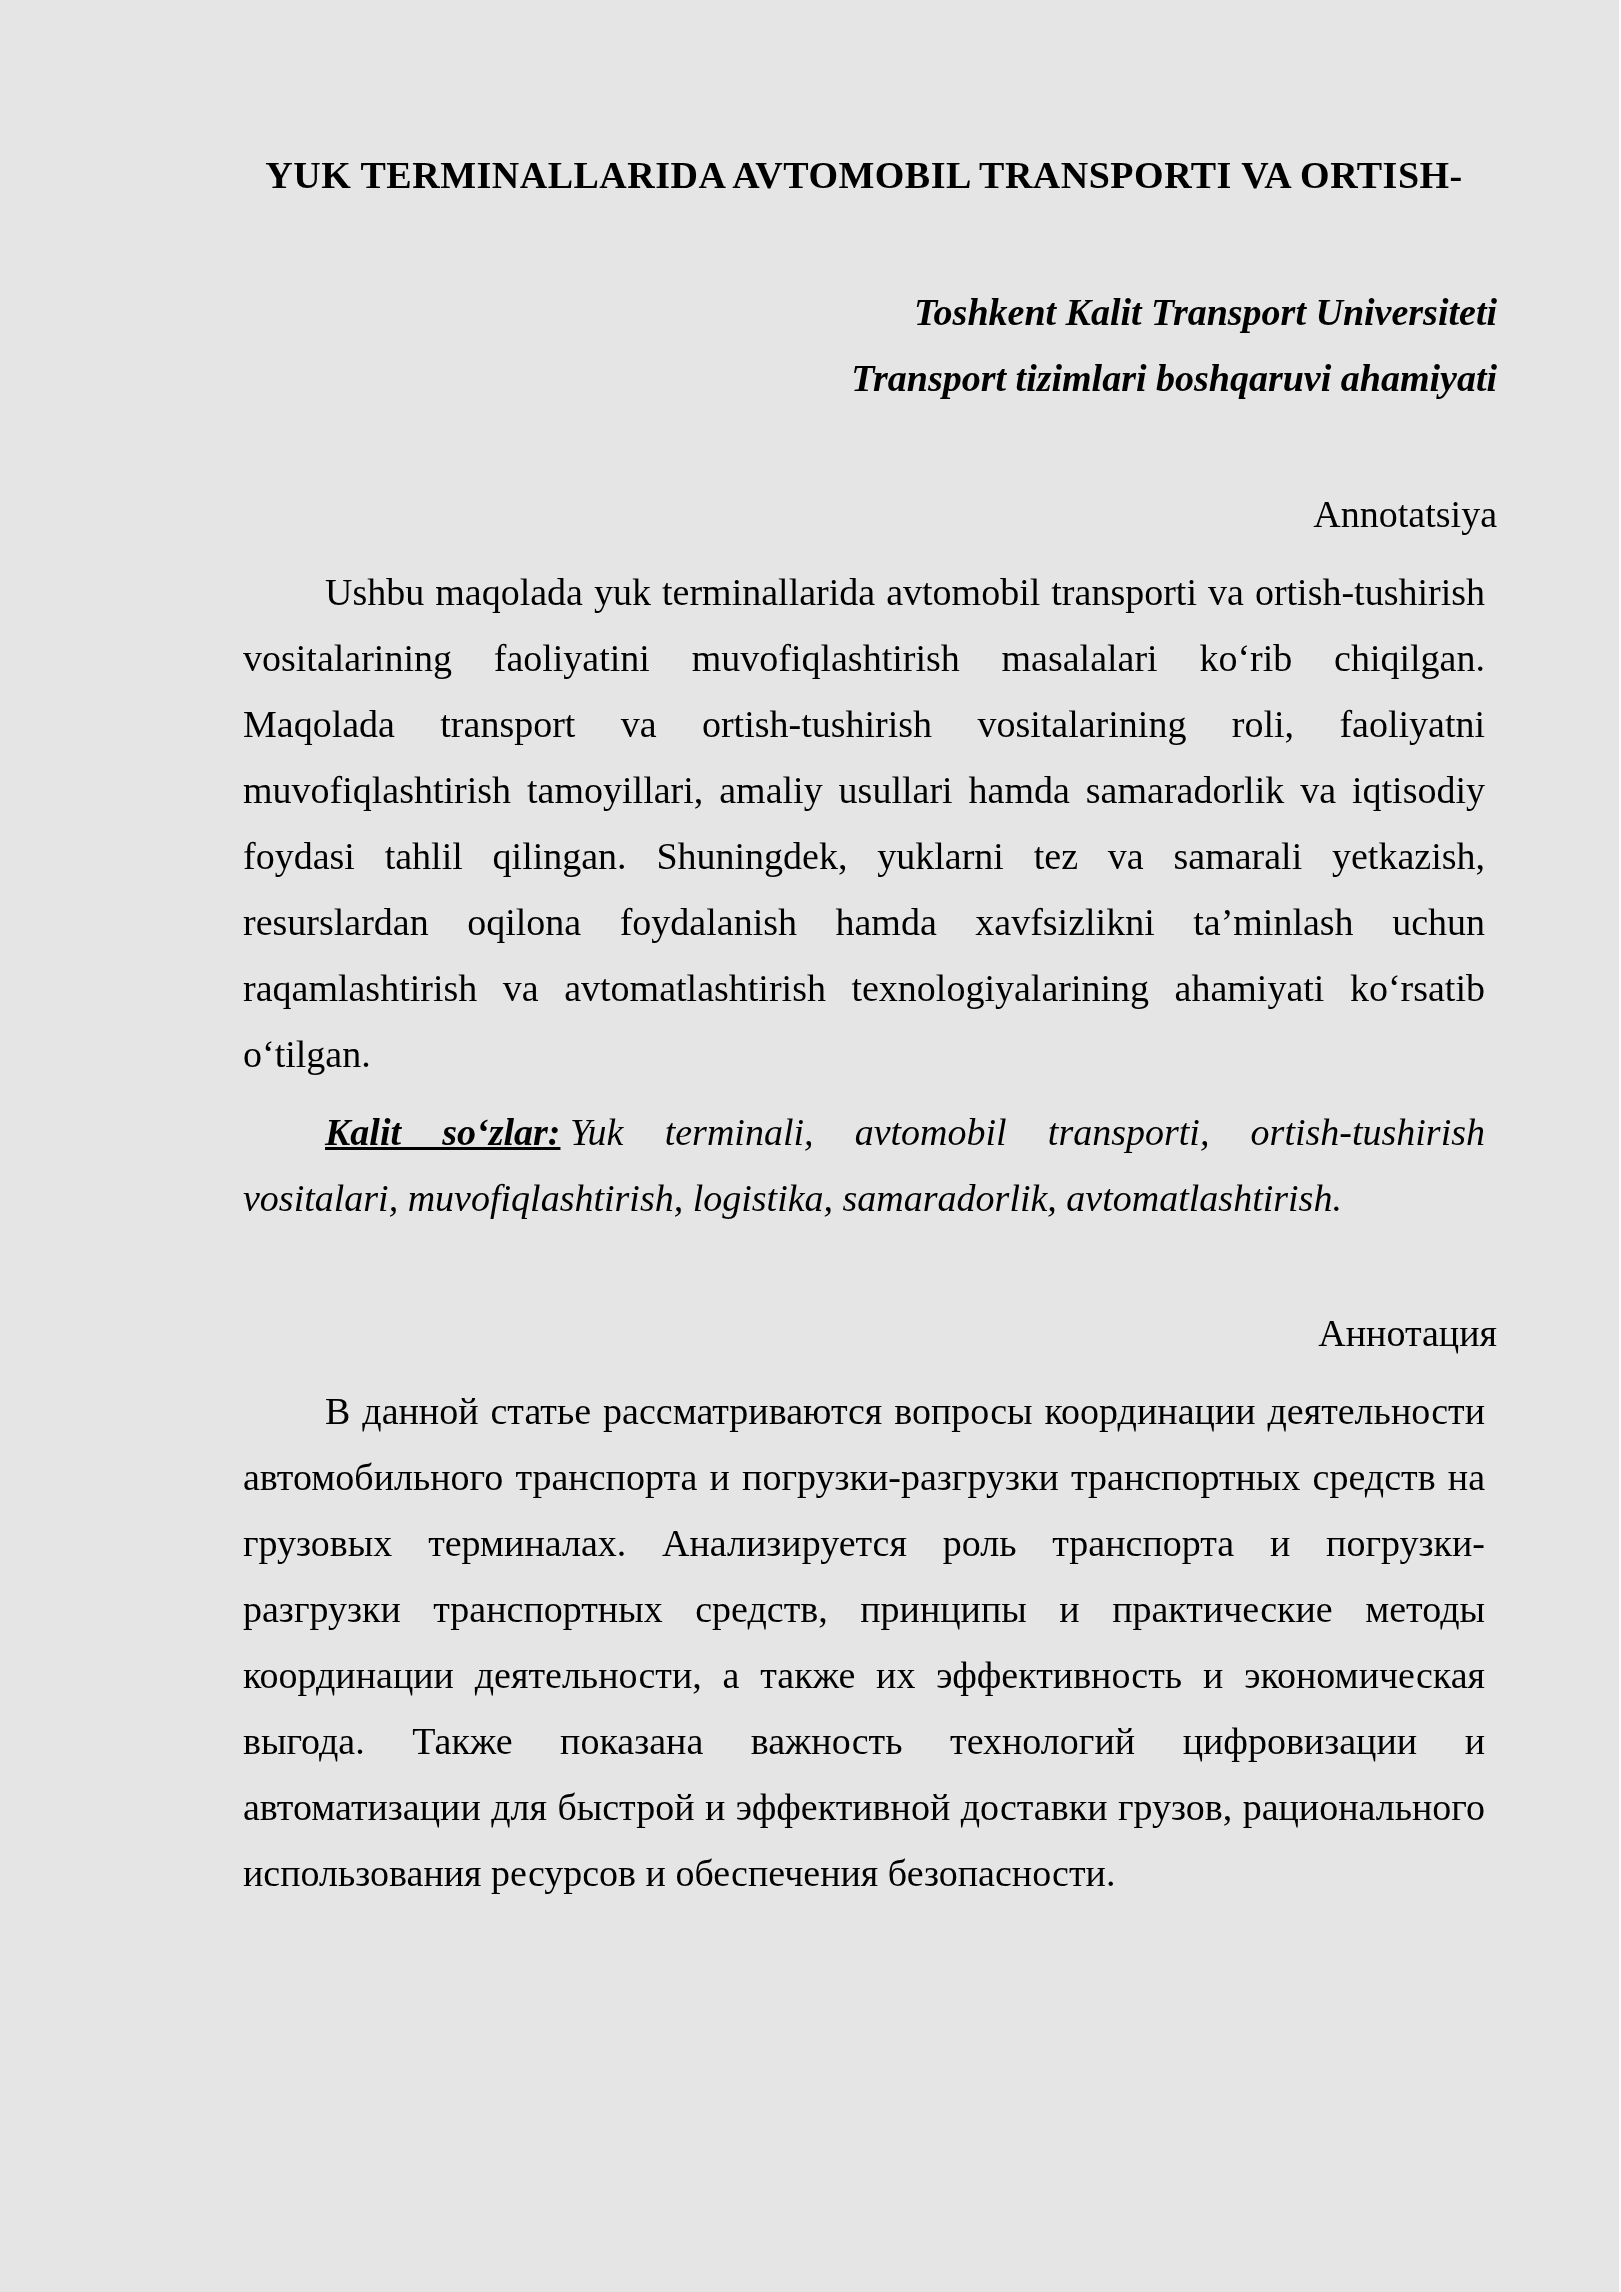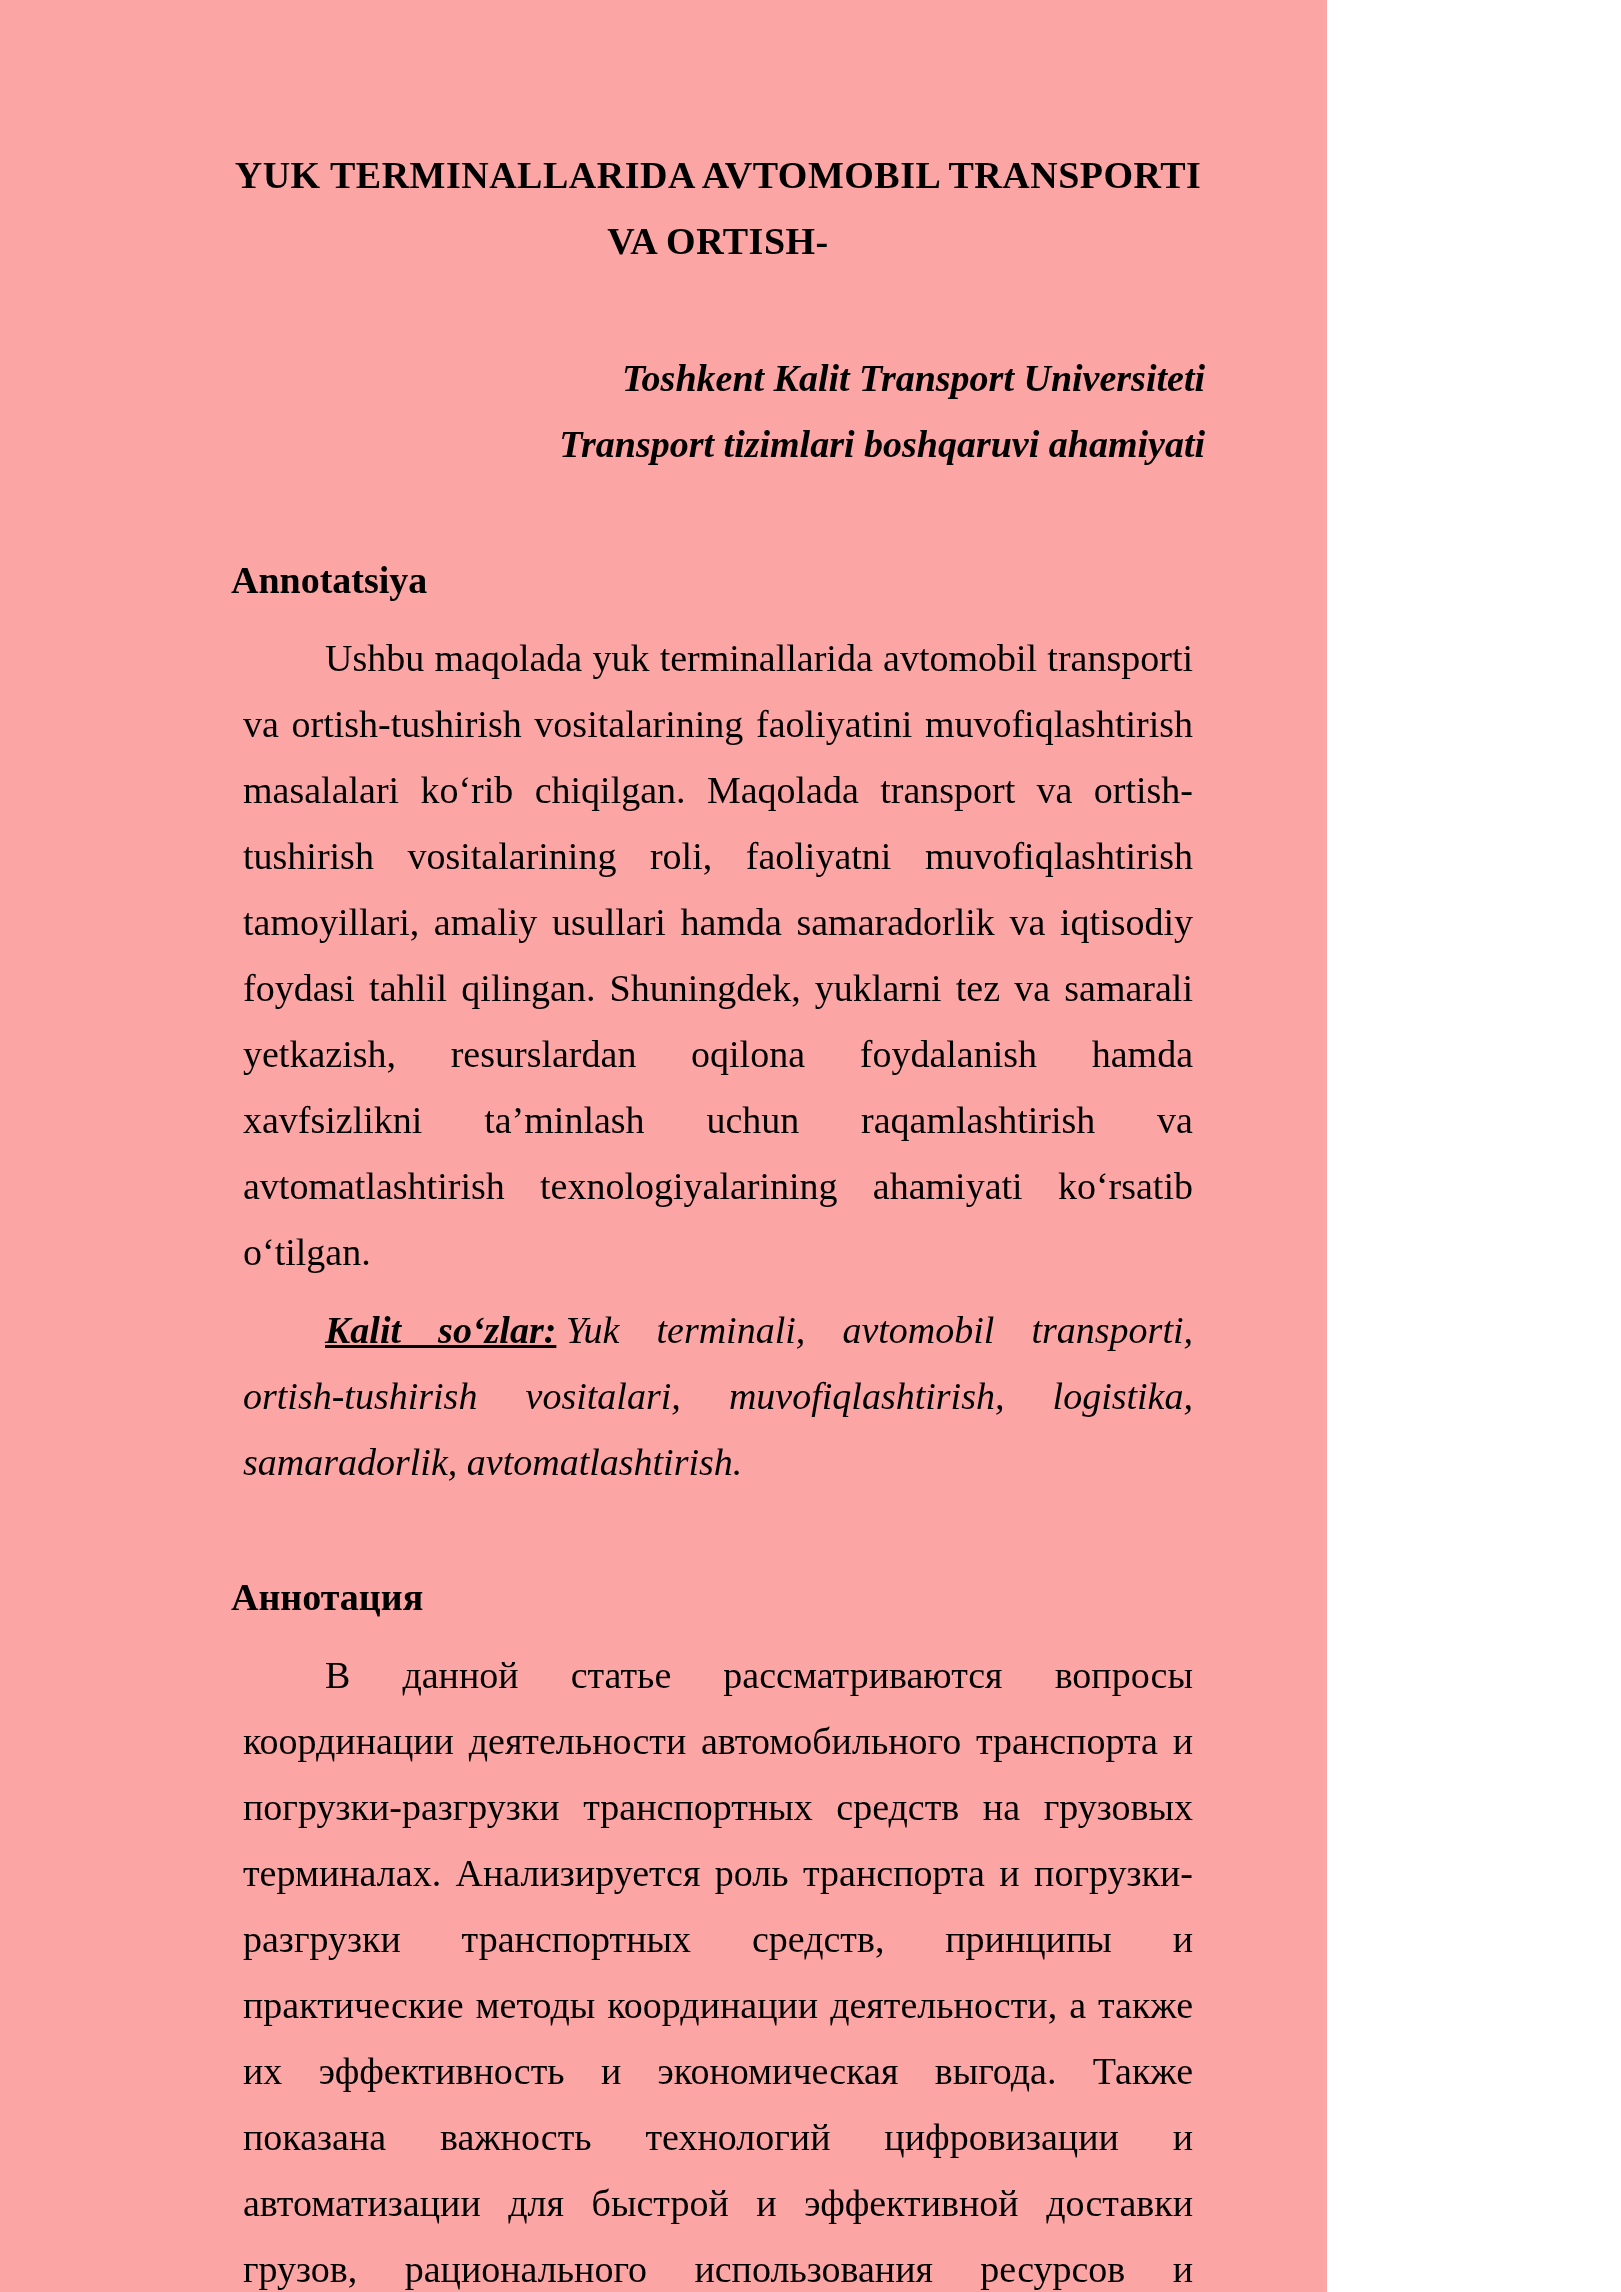--- a/index.html
+++ b/index.html
@@ -8,48 +8,48 @@
     background: #ffffff;
   }
   body {
     width: 1621px;
     height: 2293px;
     color: #000000;
     font-family: "Liberation Serif", serif;
   }
   .page {
     box-sizing: border-box;
-    width: 1327px;
+    width: 1619px;
     height: 2293px;
     padding: 142px 122px 0 231px;
     font-size: 38px;
     line-height: 66px;
-    background: #fca5a5;
+    background: #e5e5e5;
   }
   .title {
     margin: 0;
     font-size: 38px;
     font-weight: bold;
     text-align: center;
     letter-spacing: 0.5px;
   }
   .title-line {
     display: block;
   }
   .author-block {
     margin-top: 71px;
     text-align: right;
     font-weight: bold;
     font-style: italic;
   }
   .heading {
     margin: 70px 0 0 0;
     font-size: 38px;
-    font-weight: bold;
-    text-align: left;
+    font-weight: normal;
+    text-align: right;
   }
   .heading-ru {
     margin-top: 69px;
   }
   .para {
     margin: 12px;
     text-align: justify;
     text-indent: 82px;
   }
   .kw-label {

